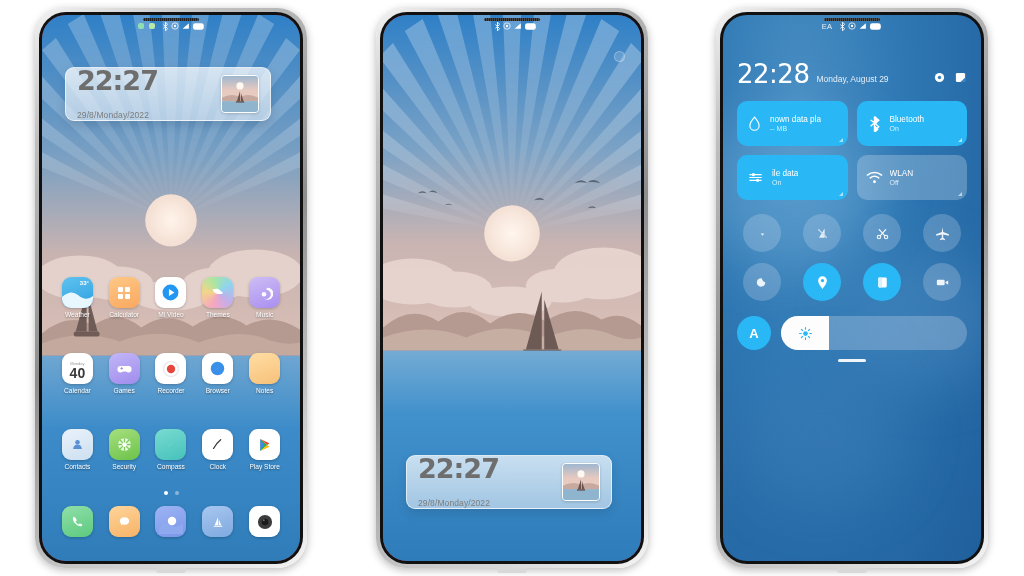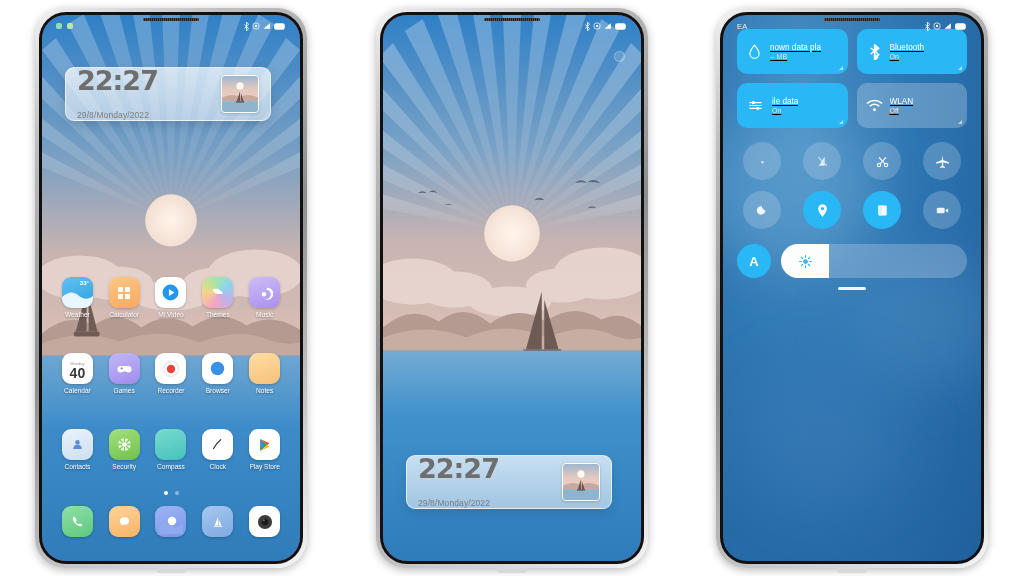--- a/index.html
+++ b/index.html
@@ -24,21 +24,21 @@
   #phone1 { left:35px;  top:8px;  width:272px; height:560px; }
   #phone2 { left:376px; top:8px;  width:272px; height:560px; }
   #phone3 { left:716px; top:8px;  width:272px; height:560px; }
 
   
   .wall { position:absolute; inset:0; }
   .wall svg { display:block; width:100%; height:100%; }
 
   
   .statusbar { position:absolute; top:0; left:0; right:0; height:22px; z-index:20;
-    display:flex; align-items:center; justify-content:space-between;
+    display:flex; align-items:center; justify-content:center;
     padding:0 14px; color:#fff; font-size:7px;gap:8px; }
   .sb-left { display:flex; align-items:center; gap:5px; }
   .sb-right { display:flex; align-items:center; gap:3px; }
   .dotico { width:6px; height:6px; border-radius:2px; }
   .sb-carrier { font-size:7.5px; color:#e9f2fb; letter-spacing:.3px; }
 
   
   .clockwidget { position:absolute; z-index:15;
     background:linear-gradient(180deg, rgba(255,255,255,.72), rgba(228,238,248,.62));
     border:1px solid rgba(255,255,255,.6);
@@ -83,21 +83,21 @@
   .cc { position:absolute; inset:0; z-index:16; padding:0 14px; }
   .cc-header { display:flex; align-items:flex-end; gap:7px; margin-top:46px; }
   .cc-time { font-size:26px; color:#fff; font-weight:400; line-height:1;
     font-family:"DejaVu Sans", sans-serif; letter-spacing:-.5px; }
   .cc-date { font-size:8.5px; color:#e3eef8; padding-bottom:3px; flex:1; }
   .cc-hicons { display:flex; gap:8px; padding-bottom:3px; }
   .cc-hicon { width:13px; height:13px; color:#fff; }
 
   .bigtiles { display:grid; grid-template-columns:1fr 1fr; gap:9px; margin-top:14px; }
   .bigtile { height:45px; border-radius:10px; position:relative;
-    display:flex; align-items:center; gap:7px; padding:0 9px;text-decoration:underline; }
+    display:flex; align-items:center; gap:7px; padding:0 9px; }
   .bigtile.on  { background:#29b8f5; }
   .bigtile.off { background:rgba(210,225,240,.30); }
   .bt-ico { width:17px; height:17px; flex:none; color:#fff; }
   .bt-txt { display:flex; flex-direction:column; min-width:0; }
   .bt-title { font-size:8.2px; color:#fff; white-space:nowrap; overflow:hidden;
      text-overflow:clip; }
   .bt-sub { font-size:7px; color:rgba(255,255,255,.8); margin-top:1px; }
   .bt-corner { position:absolute; right:5px; bottom:4px; width:0; height:0;
     border-left:4px solid transparent; border-bottom:4px solid rgba(255,255,255,.6); }
 
@@ -593,20 +593,34 @@
             <svg width="8" height="8" viewBox="0 0 14 14">
                 <path d="M1 12 L12 2 L12 12 Z" fill="#fff"></path>
               </svg>
             <svg width="12" height="7" viewBox="0 0 20 11">
                 <rect x="0" y="0" width="18" height="11" rx="4" fill="#fff"></rect>
               </svg>
           </div>
         </div>
 
         <div class="cc">
+          <div class="cc-header">
+            <div class="cc-time">22:28</div>
+            <div class="cc-date">Monday, August 29</div>
+            <div class="cc-hicons">
+              <svg class="cc-hicon" viewBox="0 0 24 24">
+                <circle cx="12" cy="12" r="8.5" fill="#fff"></circle>
+                  <circle cx="12" cy="12" r="3.2" fill="#3d84c0"></circle>
+                </svg>
+              <svg class="cc-hicon" viewBox="0 0 24 24">
+                <rect x="3.5" y="3.5" width="17" height="17" rx="2.5" fill="#fff"></rect>
+                <path d="M20.5 12 L20.5 20.5 L12 20.5 Z" fill="#3d84c0"></path>
+                </svg>
+            </div>
+          </div>
 
           <div class="bigtiles">
             <div class="bigtile on">
               <svg class="bt-ico" viewBox="0 0 24 24">
                 <path d="M12 3 C12 3 5.5 10.5 5.5 15 a6.5 6.5 0 0 0 13 0 C18.5 10.5 12 3 12 3 z" fill="none" stroke="#fff" stroke-width="1.6"></path>
                 </svg>
               <div class="bt-txt">
                 <div class="bt-title">nown data pla</div>
                 <div class="bt-sub">-- MB</div>
               </div>

